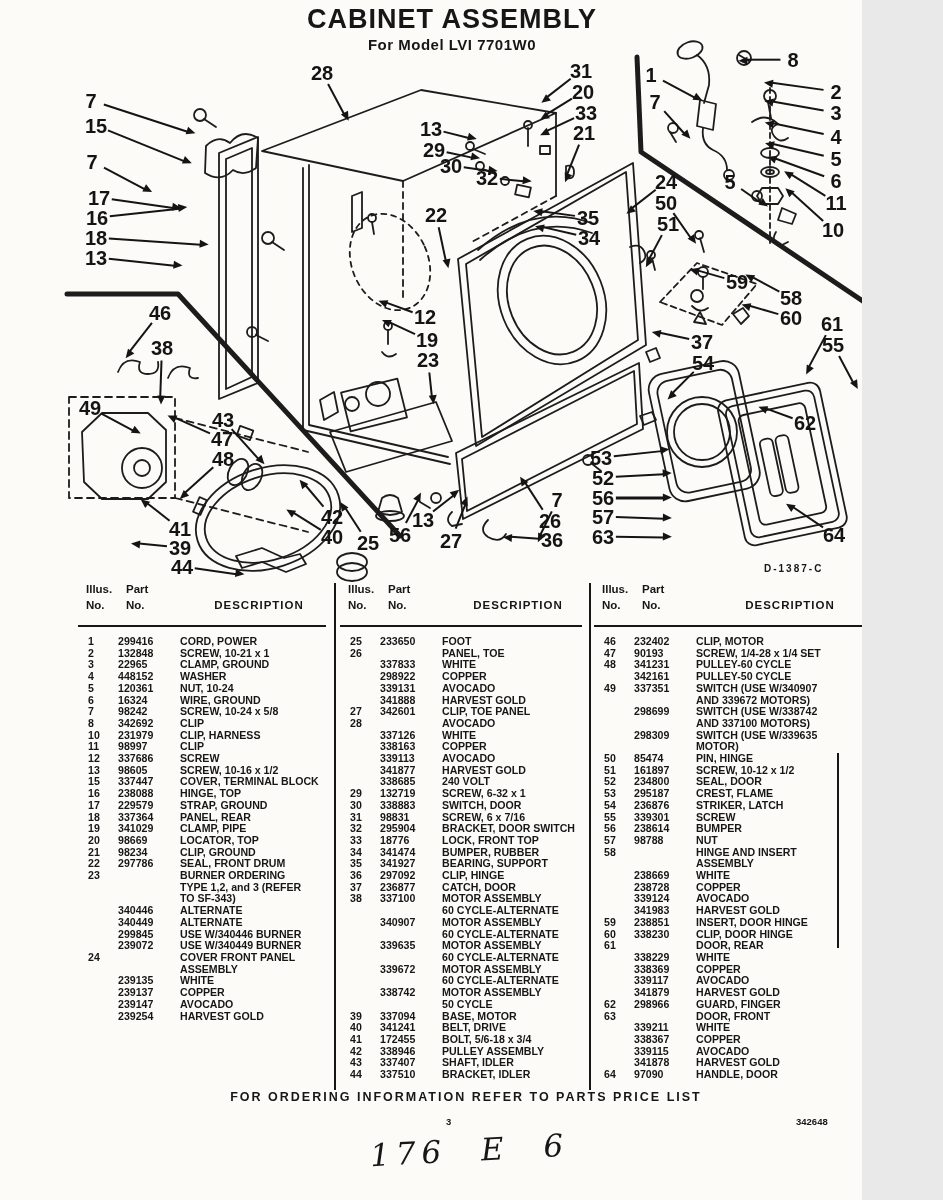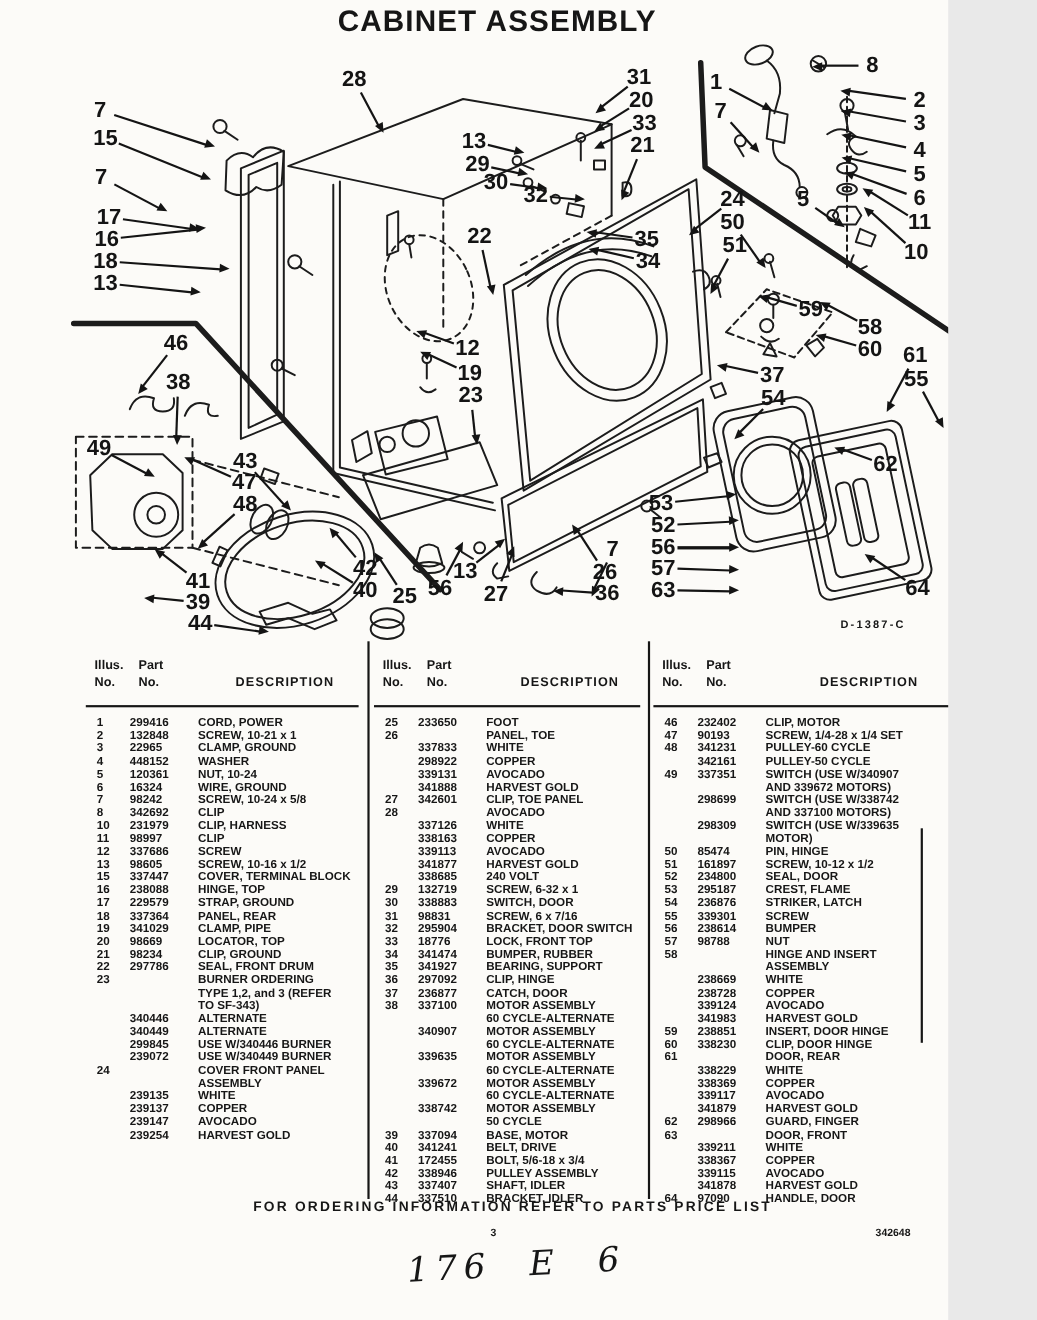--- a/index.html
+++ b/index.html
@@ -21,21 +21,21 @@
   .callout .lead{position:absolute;left:50%;top:50%;height:2.2px;margin-top:-1.1px;
                  background:#141414;transform-origin:0 50%;z-index:1;}
   .callout .lead::after{content:"";position:absolute;right:-8px;top:-3.6px;width:0;height:0;
                  border-left:9px solid #141414;border-top:4.7px solid transparent;
                  border-bottom:4.7px solid transparent;}
   .diagram-ref{position:absolute;left:764px;top:563px;font-size:10px;font-weight:700;
                letter-spacing:2px;}
 
   
   .ptable{position:absolute;top:583px;left:0;width:943px;height:510px;font-weight:700;}
-  .pcol{position:absolute;top:16px;}
+  .pcol{position:absolute;top:0;}
   .pcol .thead{height:44px;position:relative;}
   .hrow{display:flex;font-size:11.5px;}
   .hrow.r1{margin-bottom:4px;}
   .h-ci{width:40px;padding-left:8px;}
   .h-cp{width:62px;}
   .h-cd{flex:1;text-align:center;letter-spacing:1px;}
   .thead .rule{position:absolute;left:0;right:4px;bottom:0;border-bottom:2.5px solid #161616;}
   .rows{padding-top:9px;}
   .prow{display:flex;font-size:10.6px;line-height:11.7px;white-space:nowrap;}
   .ci{width:40px;padding-left:10px;box-sizing:border-box;}
@@ -51,20 +51,21 @@
   .handwr{position:absolute;top:1132px;left:370px;font-family:"DejaVu Serif",serif;
           font-style:italic;font-size:31px;letter-spacing:6px;transform:rotate(-3deg);
           word-spacing:18px;}
 </style>
 </head>
 <body>
 
 <div class="page">
 
   <div class="title">CABINET ASSEMBLY</div>
+  <div class="subtitle">For Model LVI 7701W0</div>
 
   <div class="diagram">
     <svg width="943" height="585" viewBox="0 0 943 585">
       <g stroke="#1c1c1c" fill="none" stroke-width="1.8" stroke-linejoin="round" stroke-linecap="round">
 
         <path d="M637,57 L641,152 L906,330" stroke-width="5"></path>
         <path d="M67,294 L178,294 L400,536" stroke-width="5"></path>
 
         <path d="M219,153 L258,137 L258,383 L219,399 Z"></path>
         <path d="M226,159 L252,148 L252,377 L226,389 Z"></path>

